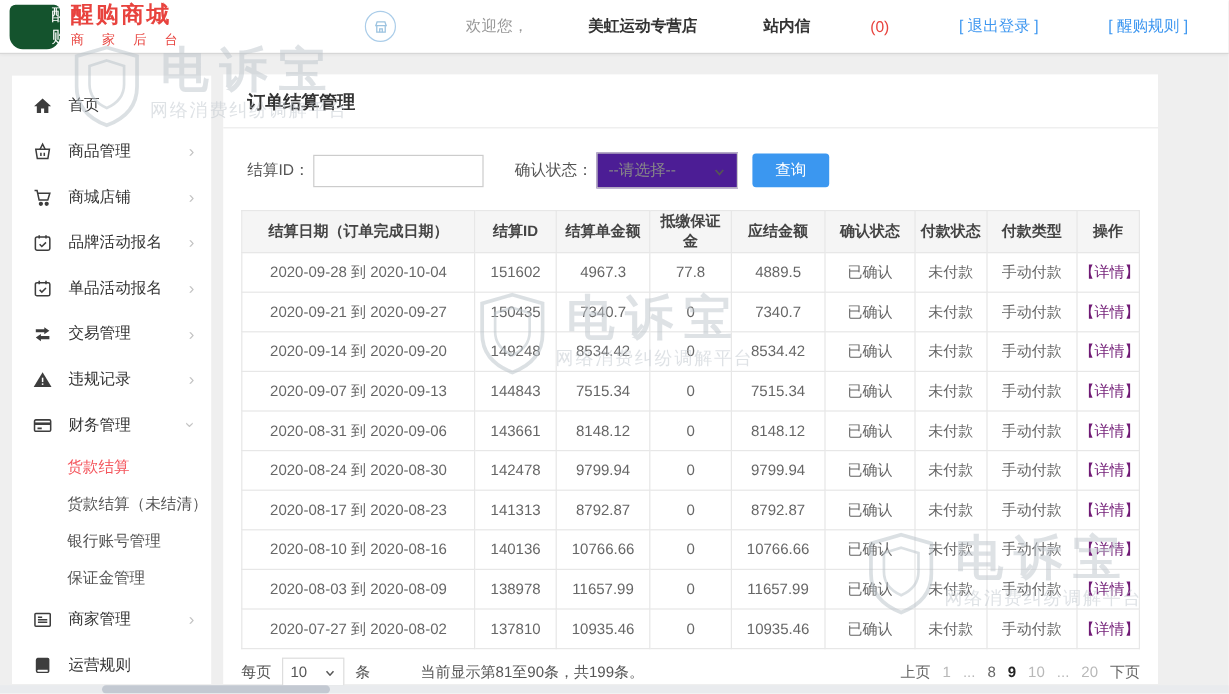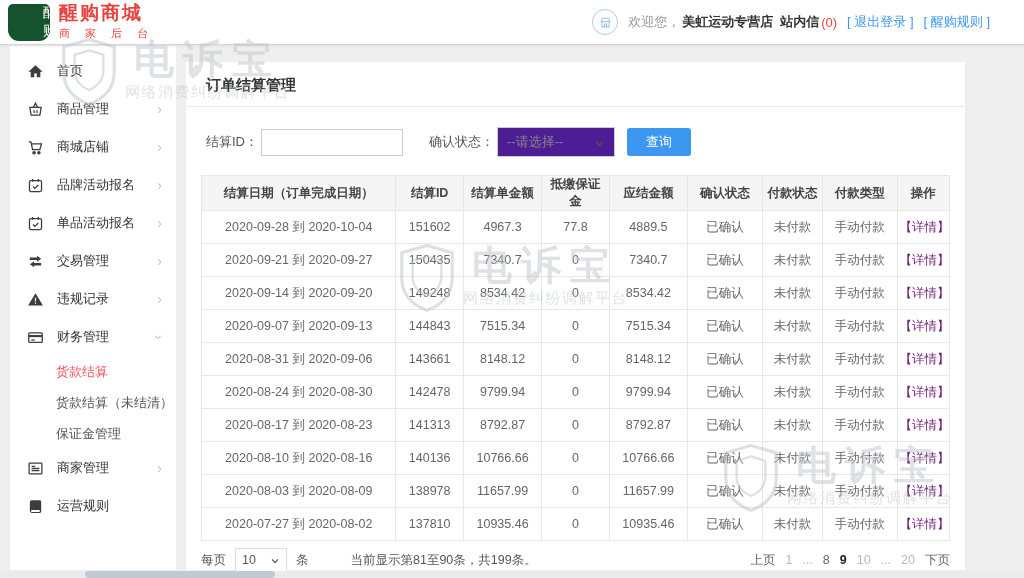--- a/index.html
+++ b/index.html
@@ -10,31 +10,31 @@
   
   .header { position:absolute; top:0; left:0; width:100%; height:44px; background:#fff;
     display:flex; align-items:center; z-index:10;
     box-shadow:0 1px 0 #d7d7d7, 0 2px 3px rgba(0,0,0,.07); }
   .logo-badge { width:37px; height:37px; margin-left:8px; background:#14532d; color:#fff;
     border-radius:5px 5px 11px 11px; font-weight:normal; font-size:14px;
     display:flex; align-items:center; justify-content:center;padding-left:42px; }
   .brand { margin-left:9px; }
   .brand-title { color:#e8433e; font-size:19px; font-weight:bold; letter-spacing:2px; line-height:1; }
   .brand-subtitle { color:#e8433e; font-size:11px; letter-spacing:6px; margin-top:4px; }
-  .header-right { margin-left:auto; display:flex; align-items:center; font-size:13px; color:#999; padding-right:34px; }
+  .header-right { margin-left:auto; display:flex; align-items:center; font-size:13px; color:#999; padding-right:34px;gap:48px; }
   .user-icon { width:26px; height:26px; border:1px solid #abcde9; border-radius:50%; color:#9cc3e0;
     display:flex; align-items:center; justify-content:center; margin-right:10px; }
   .user-icon svg { width:13px; height:13px; }
   .shop-name { color:#333; font-weight:bold; margin-left:2px; }
   .inbox { color:#333; font-weight:bold; margin-left:7px; cursor:pointer; }
   .inbox-count { color:#e8433e; margin-left:2px; }
   .hlink { color:#3e97f0; margin-left:10px; text-decoration:none; cursor:pointer; }
 
   
-  .sidebar { position:absolute; left:10px; top:46px; width:166px; bottom:8px; background:#fff; padding-top:6px; }
+  .sidebar { position:absolute; left:10px; top:63px; width:166px; bottom:8px; background:#fff; padding-top:6px; }
   .menu-item { display:flex; align-items:center; height:38px; padding:0 14px 0 17px;
     font-size:13px; color:#333; cursor:pointer; }
   .menu-item .icon { width:17px; height:17px; margin-right:13px; color:#3d3d3d; flex:none; }
   .menu-item .icon svg { width:100%; height:100%; display:block; }
   .menu-item .label { flex:1; white-space:nowrap; }
   .menu-arrow { color:#c3c3c3; font-size:14px; line-height:1; }
   .menu-arrow.down { transform:rotate(90deg); }
   .submenu-item { height:31px; line-height:31px; padding-left:46px; font-size:13px; color:#555;
     cursor:pointer; white-space:nowrap; }
   .submenu-item.active { color:#f4555c; }
@@ -197,20 +197,21 @@
               <rect x="2.5" y="5.5" width="19" height="13.5" rx="1.5"></rect>
               <rect x="2.5" y="8.5" width="19" height="3" fill="currentColor" stroke="none"></rect>
               <path d="M6 15.5 h5"></path>
             </svg>
           </span>
           <span class="label">财务管理</span>
           <span class="menu-arrow down">›</span>
         </div>
         <div class="submenu-item active">货款结算</div>
         <div class="submenu-item">货款结算（未结清）</div>
+        <div class="submenu-item">银行账号管理</div>
         <div class="submenu-item">保证金管理</div>
         <div class="menu-item">
           <span class="icon">
             <svg viewBox="0 0 24 24" fill="none" stroke="currentColor" stroke-width="1.8">
               <rect x="3" y="4.5" width="18" height="15" rx="1"></rect>
               <path d="M6.5 9 h5 M6.5 12 h11 M6.5 15 h11"></path>
             </svg>
           </span>
           <span class="label">商家管理</span>
           <span class="menu-arrow">›</span>

